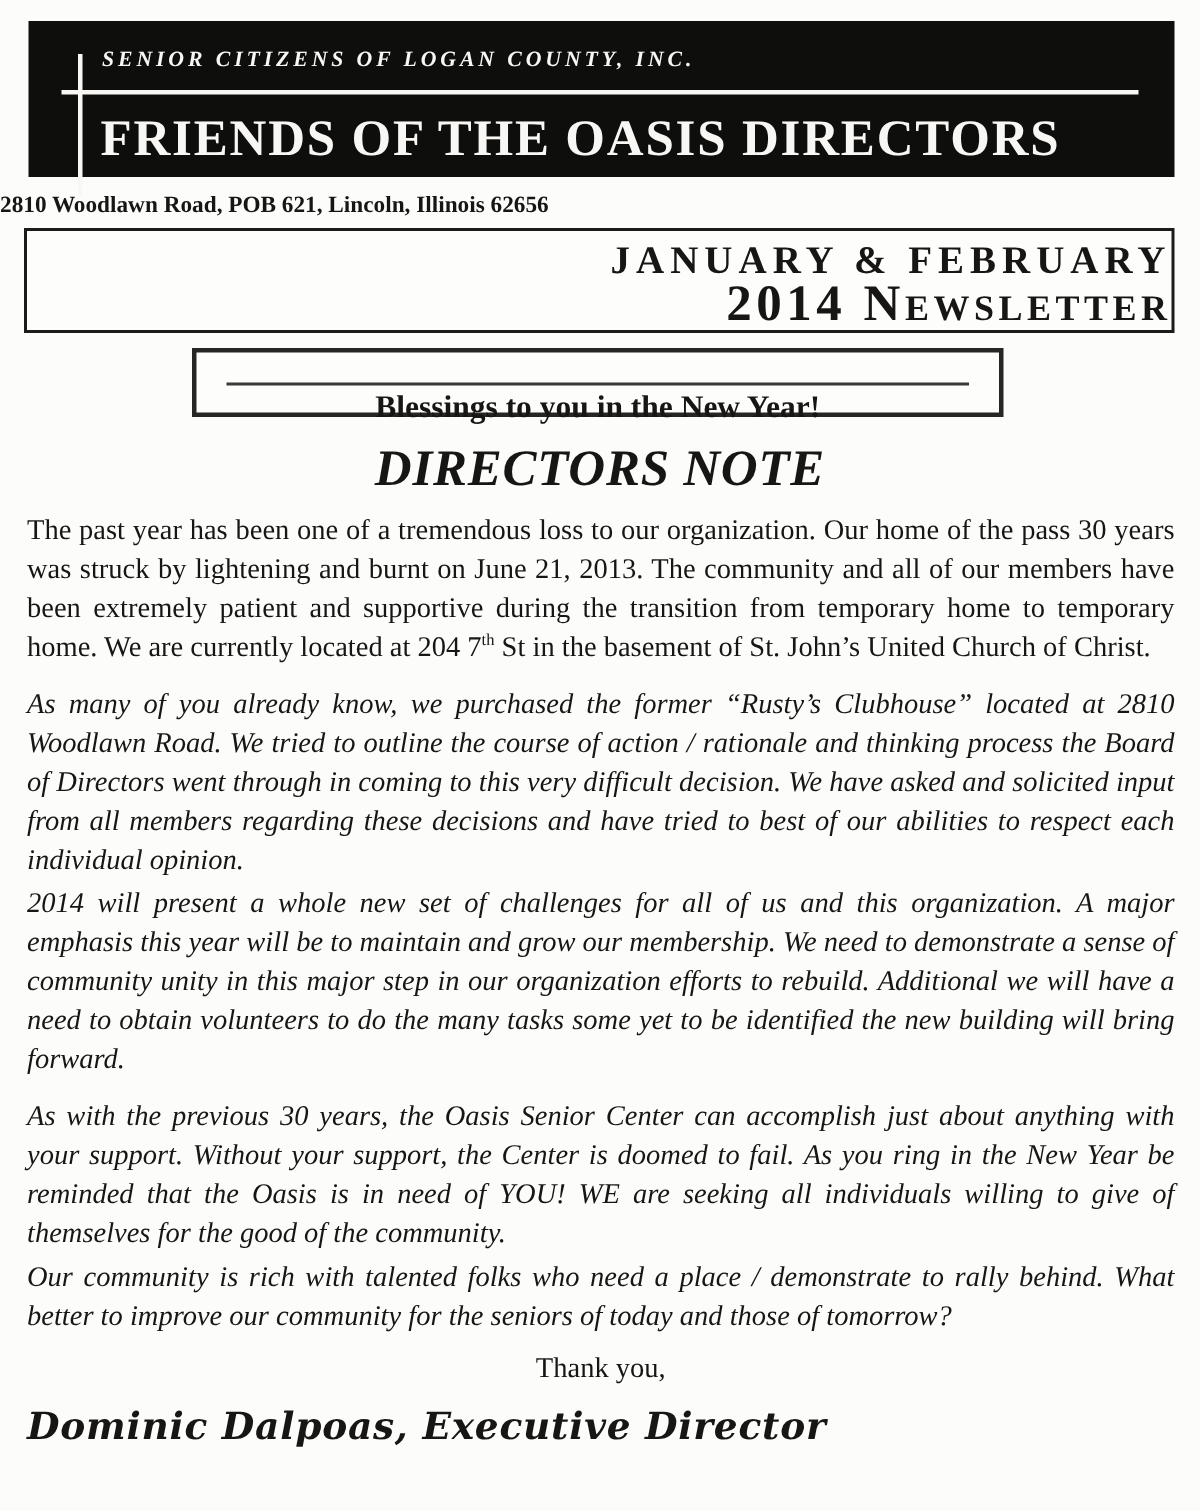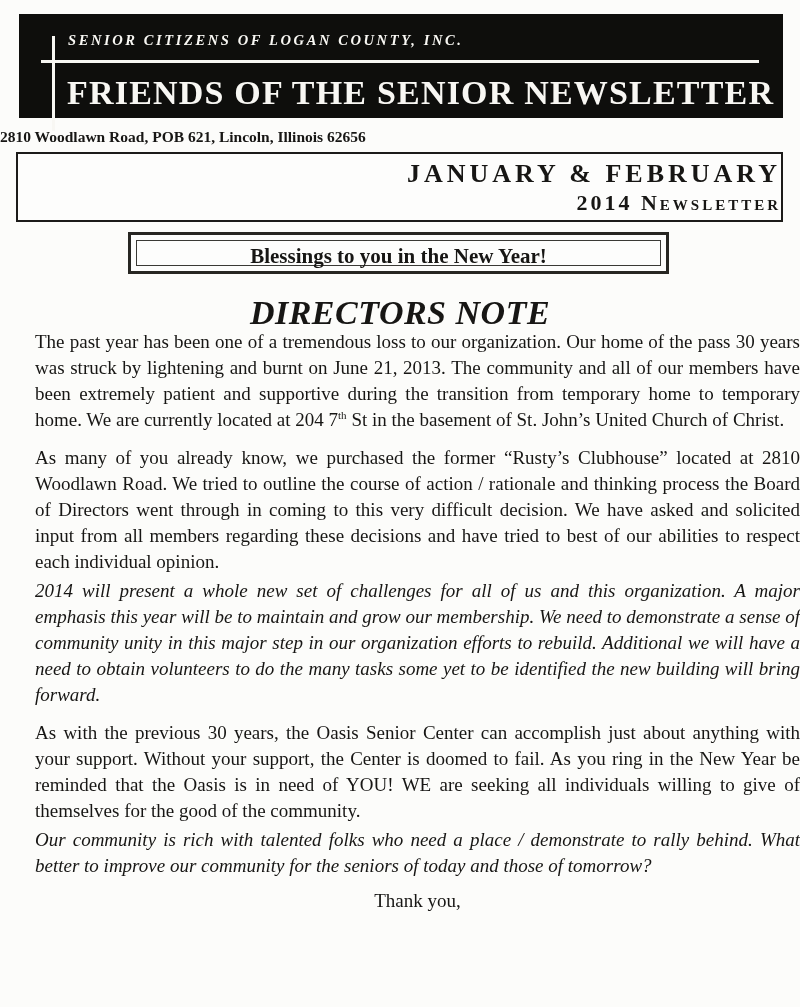--- a/index.html
+++ b/index.html
@@ -78,32 +78,32 @@
     padding-top:5px;
   }
   .issue-months{
     font-weight:bold;
     font-size:26px;
     letter-spacing:4px;
     line-height:30px;
   }
   .issue-year{
     font-weight:bold;
-    font-size:22px;
+    font-size:34px;
     font-variant:small-caps;
     letter-spacing:3px;
     line-height:28px;
   }
 
   
   .greeting-outer{
     position:absolute;
     left:128px;top:232px;width:541px;height:42px;
     border:3px solid #272622;
-    padding:5px;
+    padding:20px;
     background:#fdfdfc;
   }
   .greeting-inner{
     border:1px solid #3a3935;
     height:100%;
     text-align:center;
     font-weight:bold;
     font-size:21px;
     line-height:30px;
   }
@@ -115,28 +115,27 @@
     text-align:center;
     font-weight:bold;
     font-style:italic;
     font-size:34px;
     letter-spacing:0.5px;
   }
 
   
   .body-copy{
     position:absolute;
-    left:18px;top:329px;width:765px;
+    left:18px;top:341px;width:765px;
     font-size:19px;
     line-height:26px;
     text-align:justify;
-    margin-left:17px;
   }
   .body-copy p{margin:0;}
-  .gap-md{margin-top:12px !important;}
+  .gap-md{margin-top:12px !important;font-style:italic;}
   .gap-sm{margin-top:3px !important;font-style:italic;}
   sup{font-size:0.58em;line-height:0;}
   .closing{
     margin-top:9px !important;
     text-align:center;
   }
   .signature{
     margin-top:12px !important;
     font-family:cursive,"DejaVu Serif",serif;
     font-style:italic;
@@ -148,21 +147,21 @@
 </style>
 </head>
 <body>
 
 <div class="sheet">
 
   <header class="masthead">
     <div class="v-rule"></div>
     <div class="org">SENIOR CITIZENS OF LOGAN COUNTY, INC.</div>
     <div class="h-rule"></div>
-    <div class="title">FRIENDS OF THE SENIOR NEWSLETTER</div>
+    <div class="title">FRIENDS OF THE OASIS DIRECTORS</div>
   </header>
 
   <div class="address">2810 Woodlawn Road, POB 621, Lincoln, Illinois 62656</div>
 
   <div class="issue-box">
     <div class="issue-months">JANUARY &amp; FEBRUARY</div>
     <div class="issue-year">2014 Newsletter</div>
   </div>
 
   <div class="greeting-outer">
@@ -178,16 +177,17 @@
     <p class="gap-md">As many of you already know, we purchased the former “Rusty’s Clubhouse” located at 2810 Woodlawn Road. We tried to outline the course of action / rationale and thinking process the Board of Directors went through in coming to this very difficult decision. We have asked and solicited input from all members regarding these decisions and have tried to best of our abilities to respect each individual opinion.</p>
 
     <p class="gap-sm">2014 will present a whole new set of challenges for all of us and this organization. A major emphasis this year will be to maintain and grow our membership. We need to demonstrate a sense of community unity in this major step in our organization efforts to rebuild. Additional we will have a need to obtain volunteers to do the many tasks some yet to be identified the new building will bring forward.</p>
 
     <p class="gap-md">As with the previous 30 years, the Oasis Senior Center can accomplish just about anything with your support. Without your support, the Center is doomed to fail. As you ring in the New Year be reminded that the Oasis is in need of YOU! WE are seeking all individuals willing to give of themselves for the good of the community.</p>
 
     <p class="gap-sm">Our community is rich with talented folks who need a place / demonstrate to rally behind. What better to improve our community for the seniors of today and those of tomorrow?</p>
 
     <p class="closing">Thank you,</p>
 
+    <p class="signature">Dominic Dalpoas, Executive Director</p>
 
   </div>
 
 </div>
 
 </body></html>

